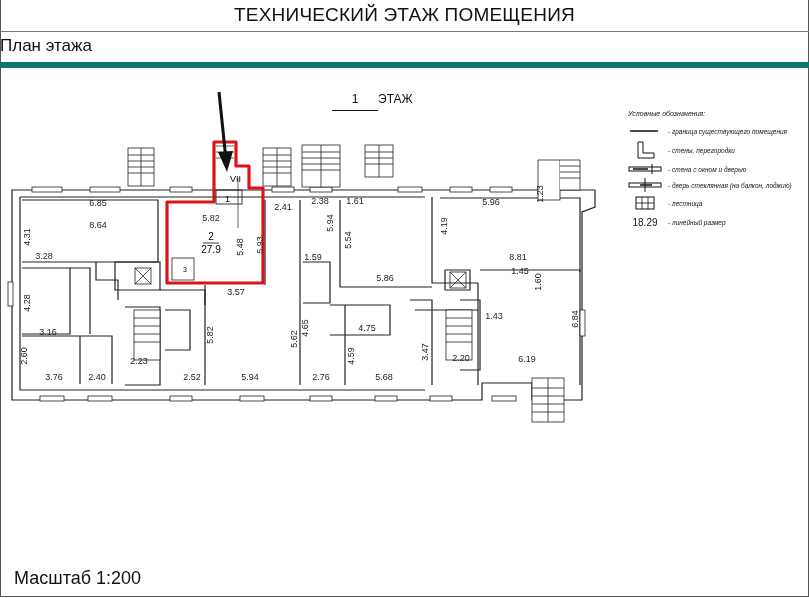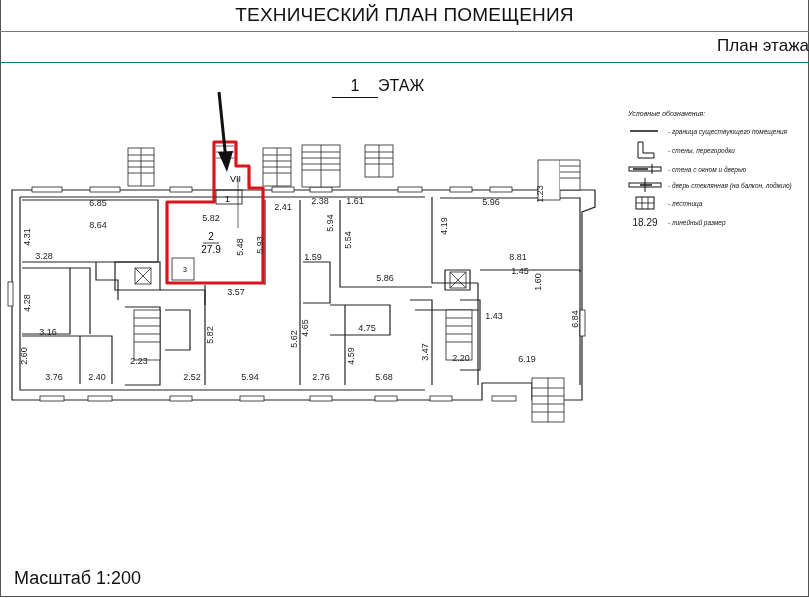--- a/index.html
+++ b/index.html
@@ -1,34 +1,34 @@
 <!DOCTYPE html>
 <html><head>
 <meta charset="utf-8">
 <style>
   html,body{margin:0;padding:0;background:#fff;}
   body{width:809px;height:598px;position:relative;overflow:hidden;font-family:"Liberation Sans",sans-serif;color:#111;}
   .frame{position:absolute;left:0;top:0;width:807px;height:596px;border:1px solid #555;border-top:none;}
   .hdr1{position:absolute;left:0;top:0;width:809px;height:31px;border-bottom:1px solid #777;text-align:center;font-size:19px;line-height:30px;letter-spacing:0.2px;}
-  .hdr2{position:absolute;left:0;top:32px;width:809px;height:30px;border-bottom:1px solid #0f766e;text-align:right;font-size:17px;line-height:28px;}
-  .floor{position:absolute;left:332px;top:75px;font-size:16px;}
+  .hdr2{position:absolute;left:0;top:32px;width:809px;height:30px;border-bottom:6px solid #0f766e;text-align:left;font-size:17px;line-height:28px;}
+  .floor{position:absolute;left:332px;top:88px;font-size:12px;}
   .floor .num{display:inline-block;border-bottom:1.5px solid #111;width:46px;text-align:center;line-height:22px;}
   .scale{position:absolute;left:14px;top:568px;font-size:18px;}
   svg{position:absolute;left:0;top:0;}
   .legend{position:absolute;left:628px;top:110px;width:180px;font-family:"Liberation Sans",sans-serif;}
   .legend .title{font-size:7px;font-style:italic;margin-bottom:6px;}
   .lg-row{display:flex;align-items:center;height:16px;font-size:6.5px;font-style:italic;}
   .lg-sym{width:34px;display:flex;align-items:center;justify-content:center;margin-right:6px;}
   .lg-text::before{content:"- ";}
 </style>
 </head>
 <body>
 
 <div class="frame"></div>
-<div class="hdr1">ТЕХНИЧЕСКИЙ ПЛАН ПОМЕЩЕНИЯ</div>
+<div class="hdr1">ТЕХНИЧЕСКИЙ ЭТАЖ ПОМЕЩЕНИЯ</div>
 <div class="hdr2">План этажа</div>
 <div class="floor">
   <span class="num">1</span><span>ЭТАЖ</span>
 </div>
 
 <svg width="809" height="598" viewBox="0 0 809 598">
   <g fill="none" stroke="#222" stroke-width="1.2">
 
     <path d="M12 190 H595 V207 L582 212 V400 H532 V383 H482 V400 H12 Z"></path>
     <path d="M20 197 H425 M20 197 V390 H425"></path>

